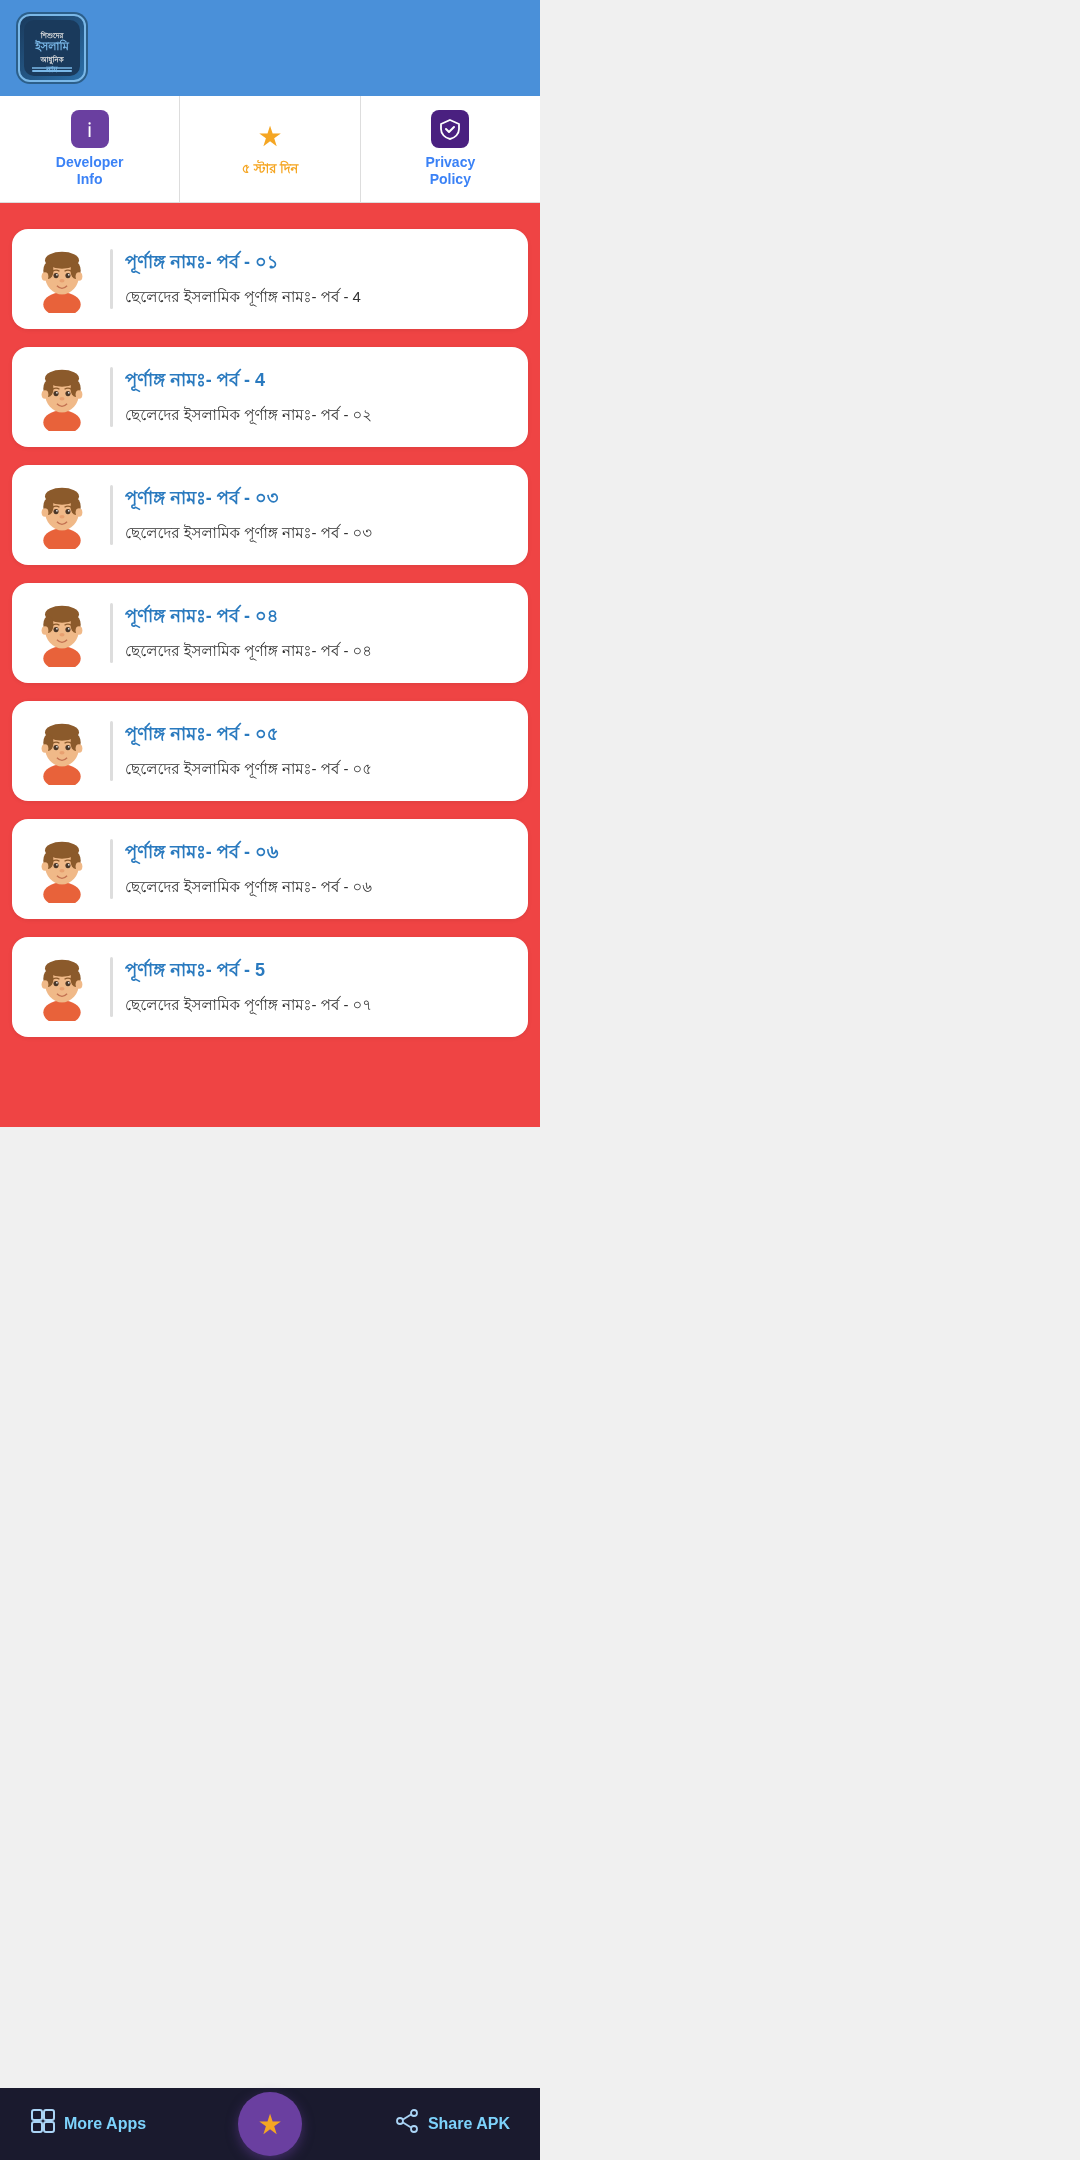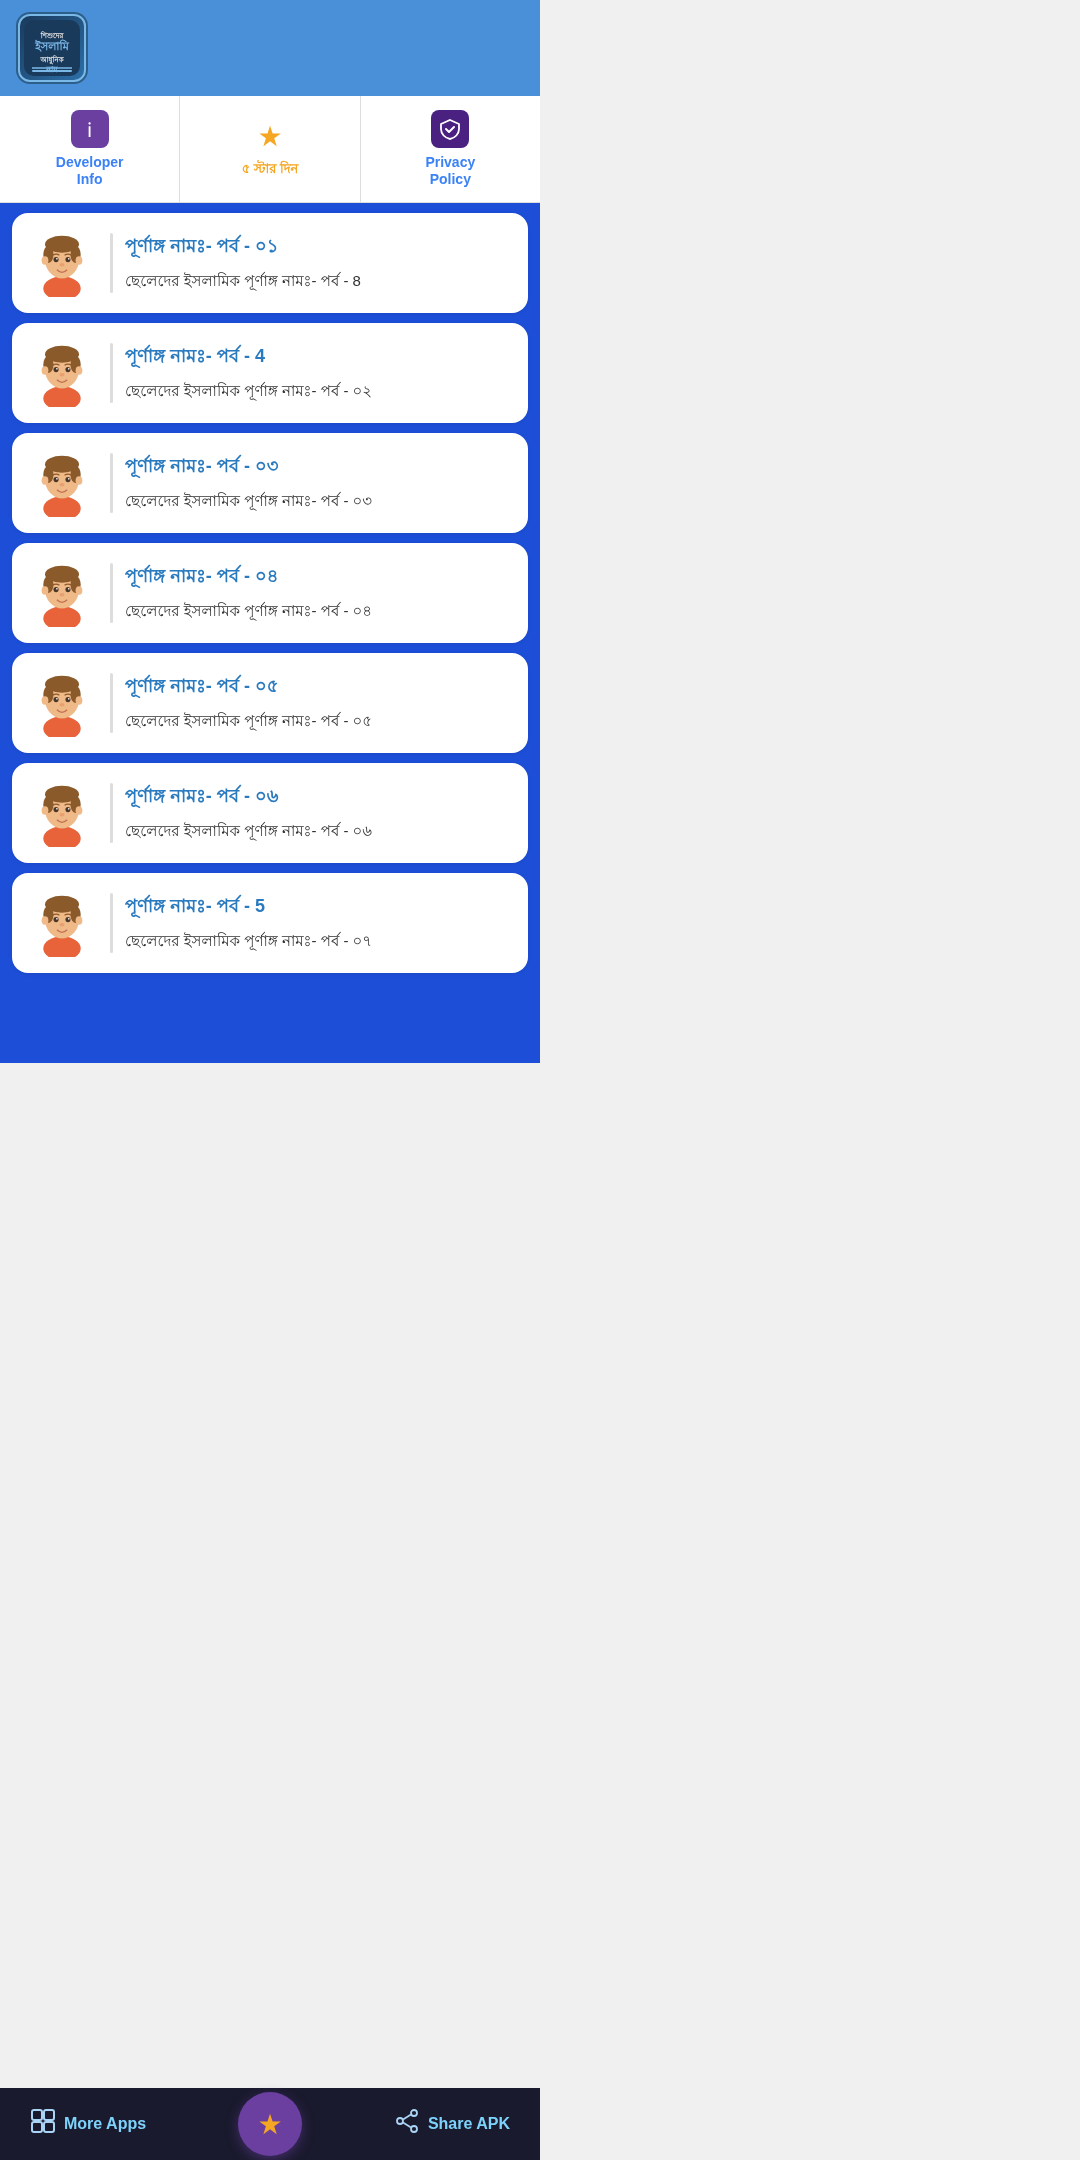--- a/index.html
+++ b/index.html
@@ -109,25 +109,25 @@
       line-height: 1.2;
     }
     .action-btn-sublabel {
       font-size: 13px;
       color: #f5a623;
       font-weight: bold;
     }
 
     
     .list-container {
-      padding: 10px 12px;
+      padding: 26px 12px;
       display: flex;
       flex-direction: column;
-      gap: 10px;
-      background: #1d4ed8;
+      gap: 18px;
+      background: #ef4444;
       padding-bottom: 90px;
     }
     .list-item {
       background: white;
       border-radius: 16px;
       display: flex;
       align-items: center;
       padding: 14px 14px;
       gap: 12px;
       cursor: pointer;
@@ -274,21 +274,21 @@
 
         <path d="M34 48 Q40 54 46 48" stroke="#c27050" stroke-width="1.5" fill="none"></path>
 
         <ellipse cx="20" cy="37" rx="4" ry="5" fill="#f0b988"></ellipse>
         <ellipse cx="60" cy="37" rx="4" ry="5" fill="#f0b988"></ellipse>
       </svg>
     </div>
       <div class="list-divider"></div>
       <div class="list-content">
         <div class="list-title">পূর্ণাঙ্গ নামঃ- পর্ব - ০১</div>
-        <div class="list-subtitle">ছেলেদের ইসলামিক পূর্ণাঙ্গ নামঃ- পর্ব - 8</div>
+        <div class="list-subtitle">ছেলেদের ইসলামিক পূর্ণাঙ্গ নামঃ- পর্ব - 4</div>
       </div>
     </div>
     <div class="list-item">
       <div class="list-avatar">
       <svg class="avatar-svg" viewBox="0 0 80 80" xmlns="http://www.w3.org/2000/svg">
 
         <ellipse cx="40" cy="70" rx="22" ry="14" fill="#e8623a"></ellipse>
 
         <rect x="34" y="48" width="12" height="10" rx="4" fill="#f0b988"></rect>
 

